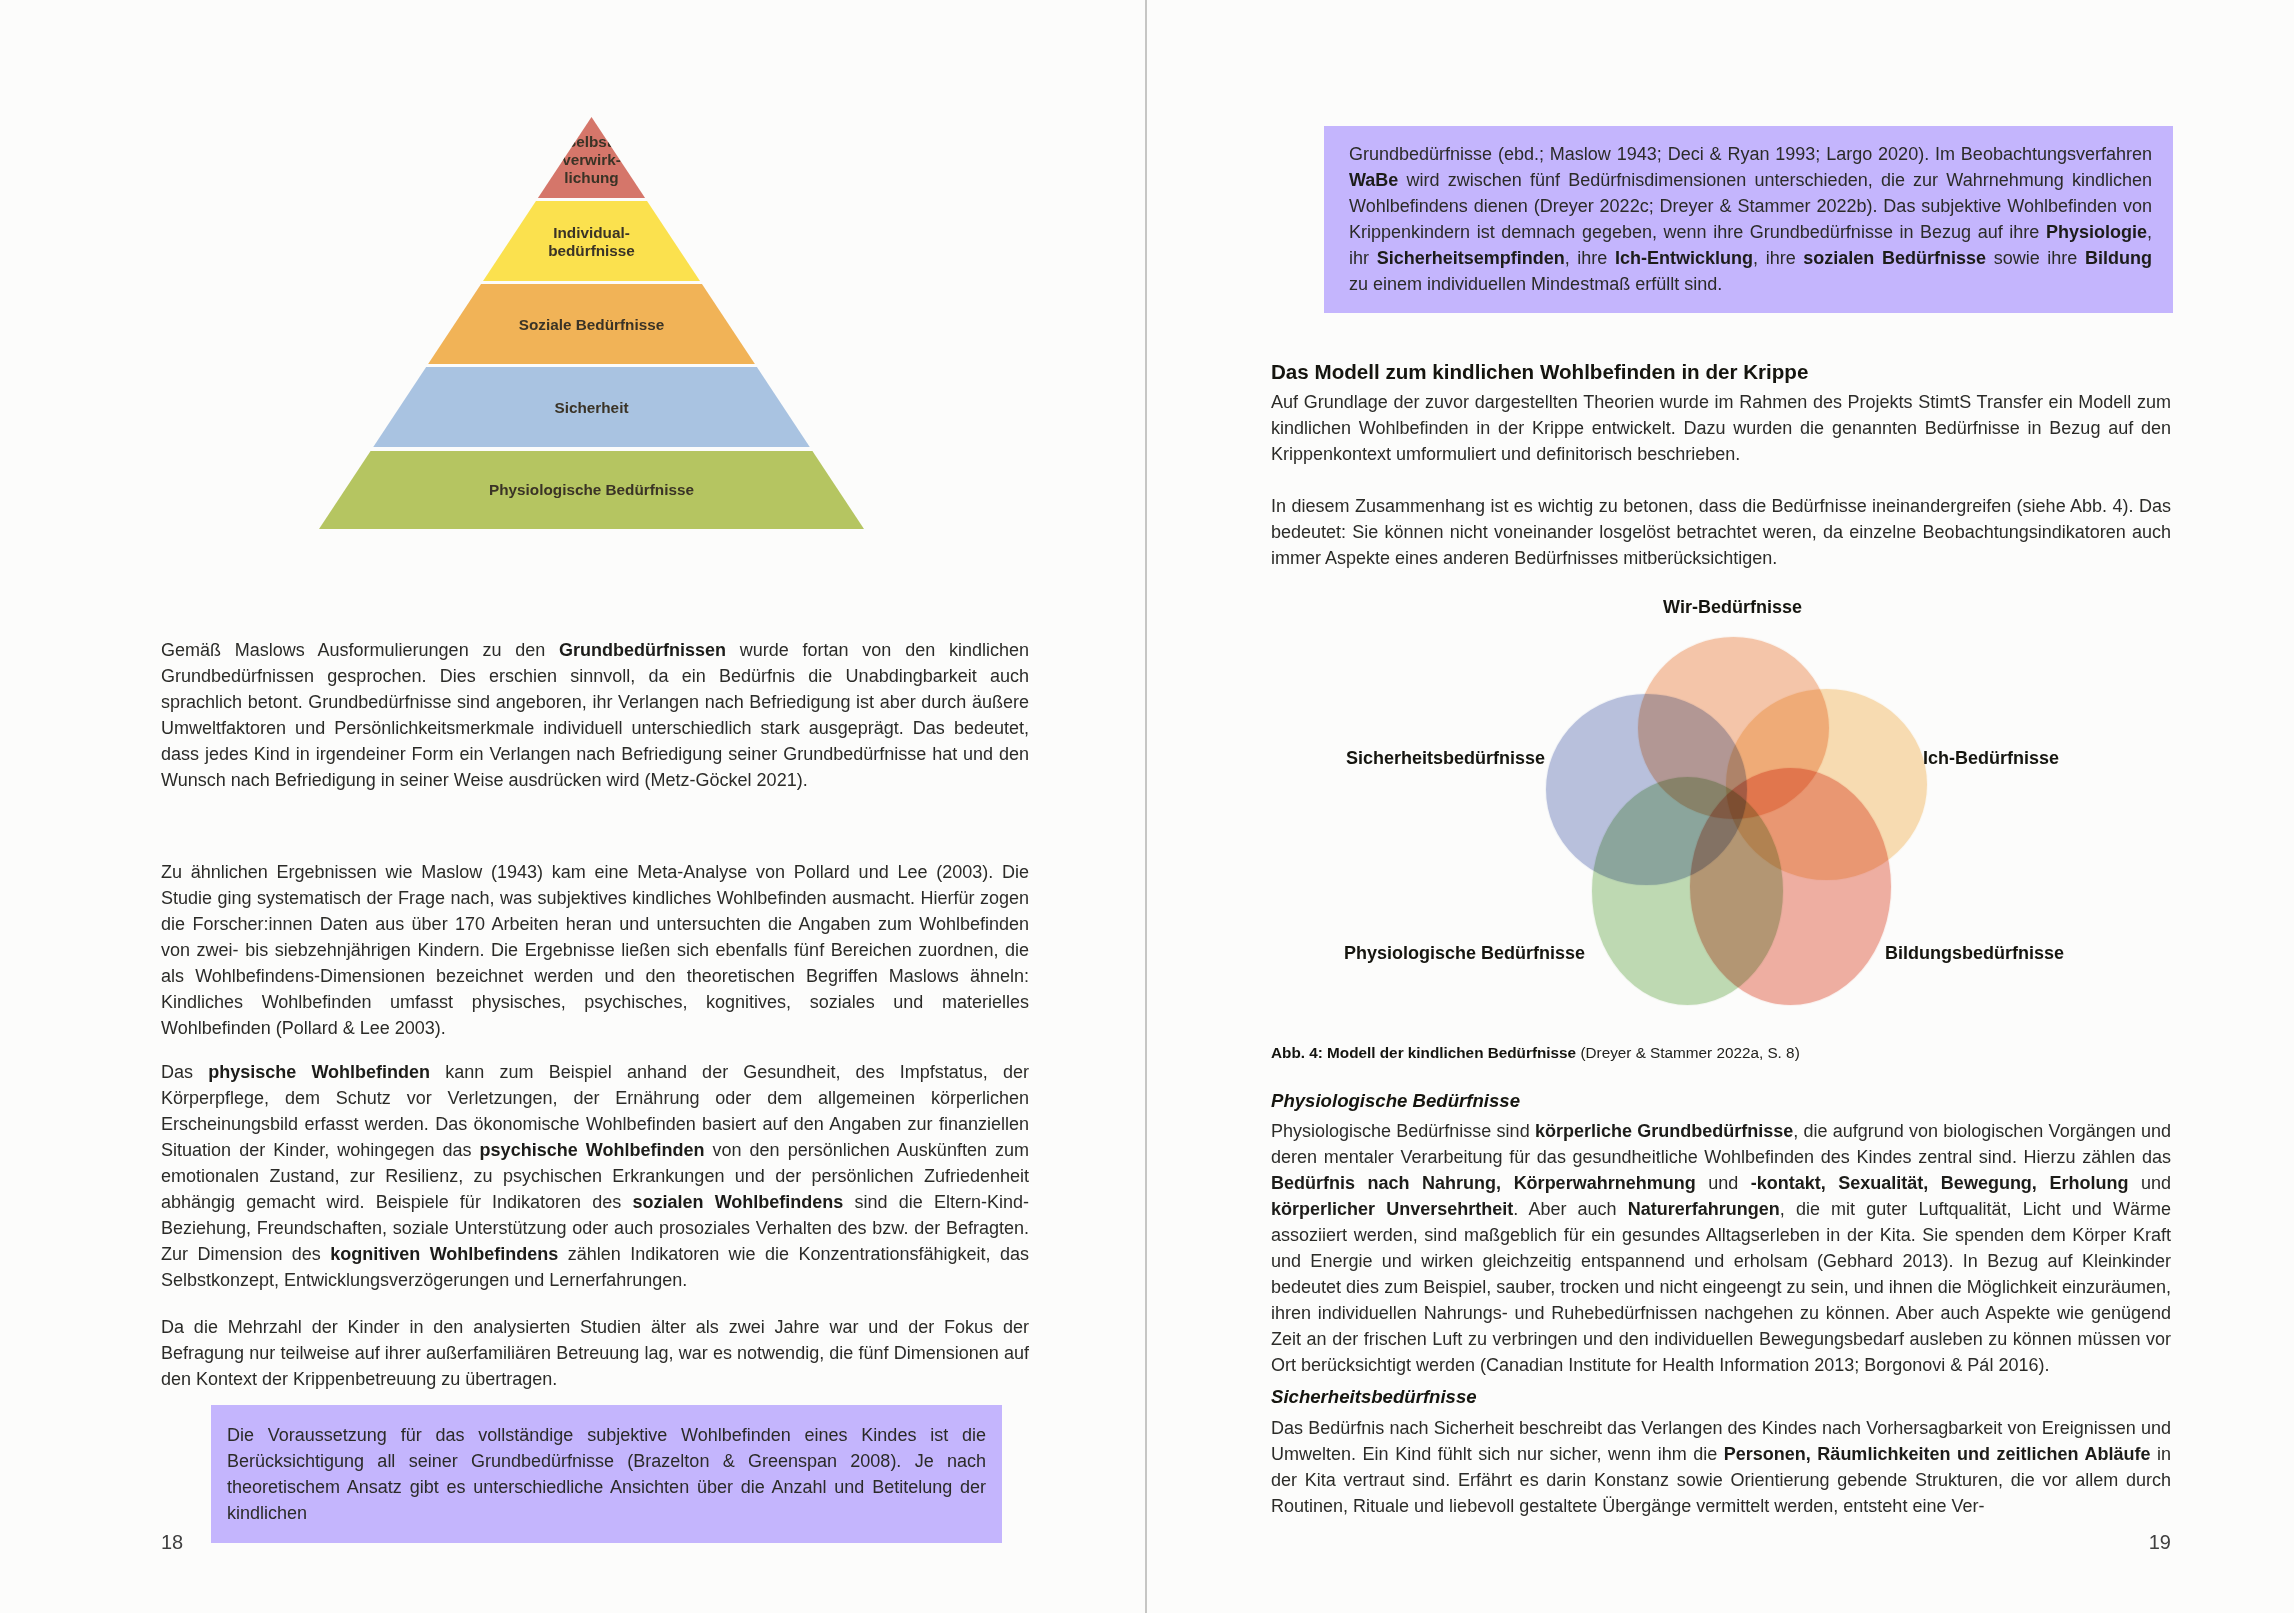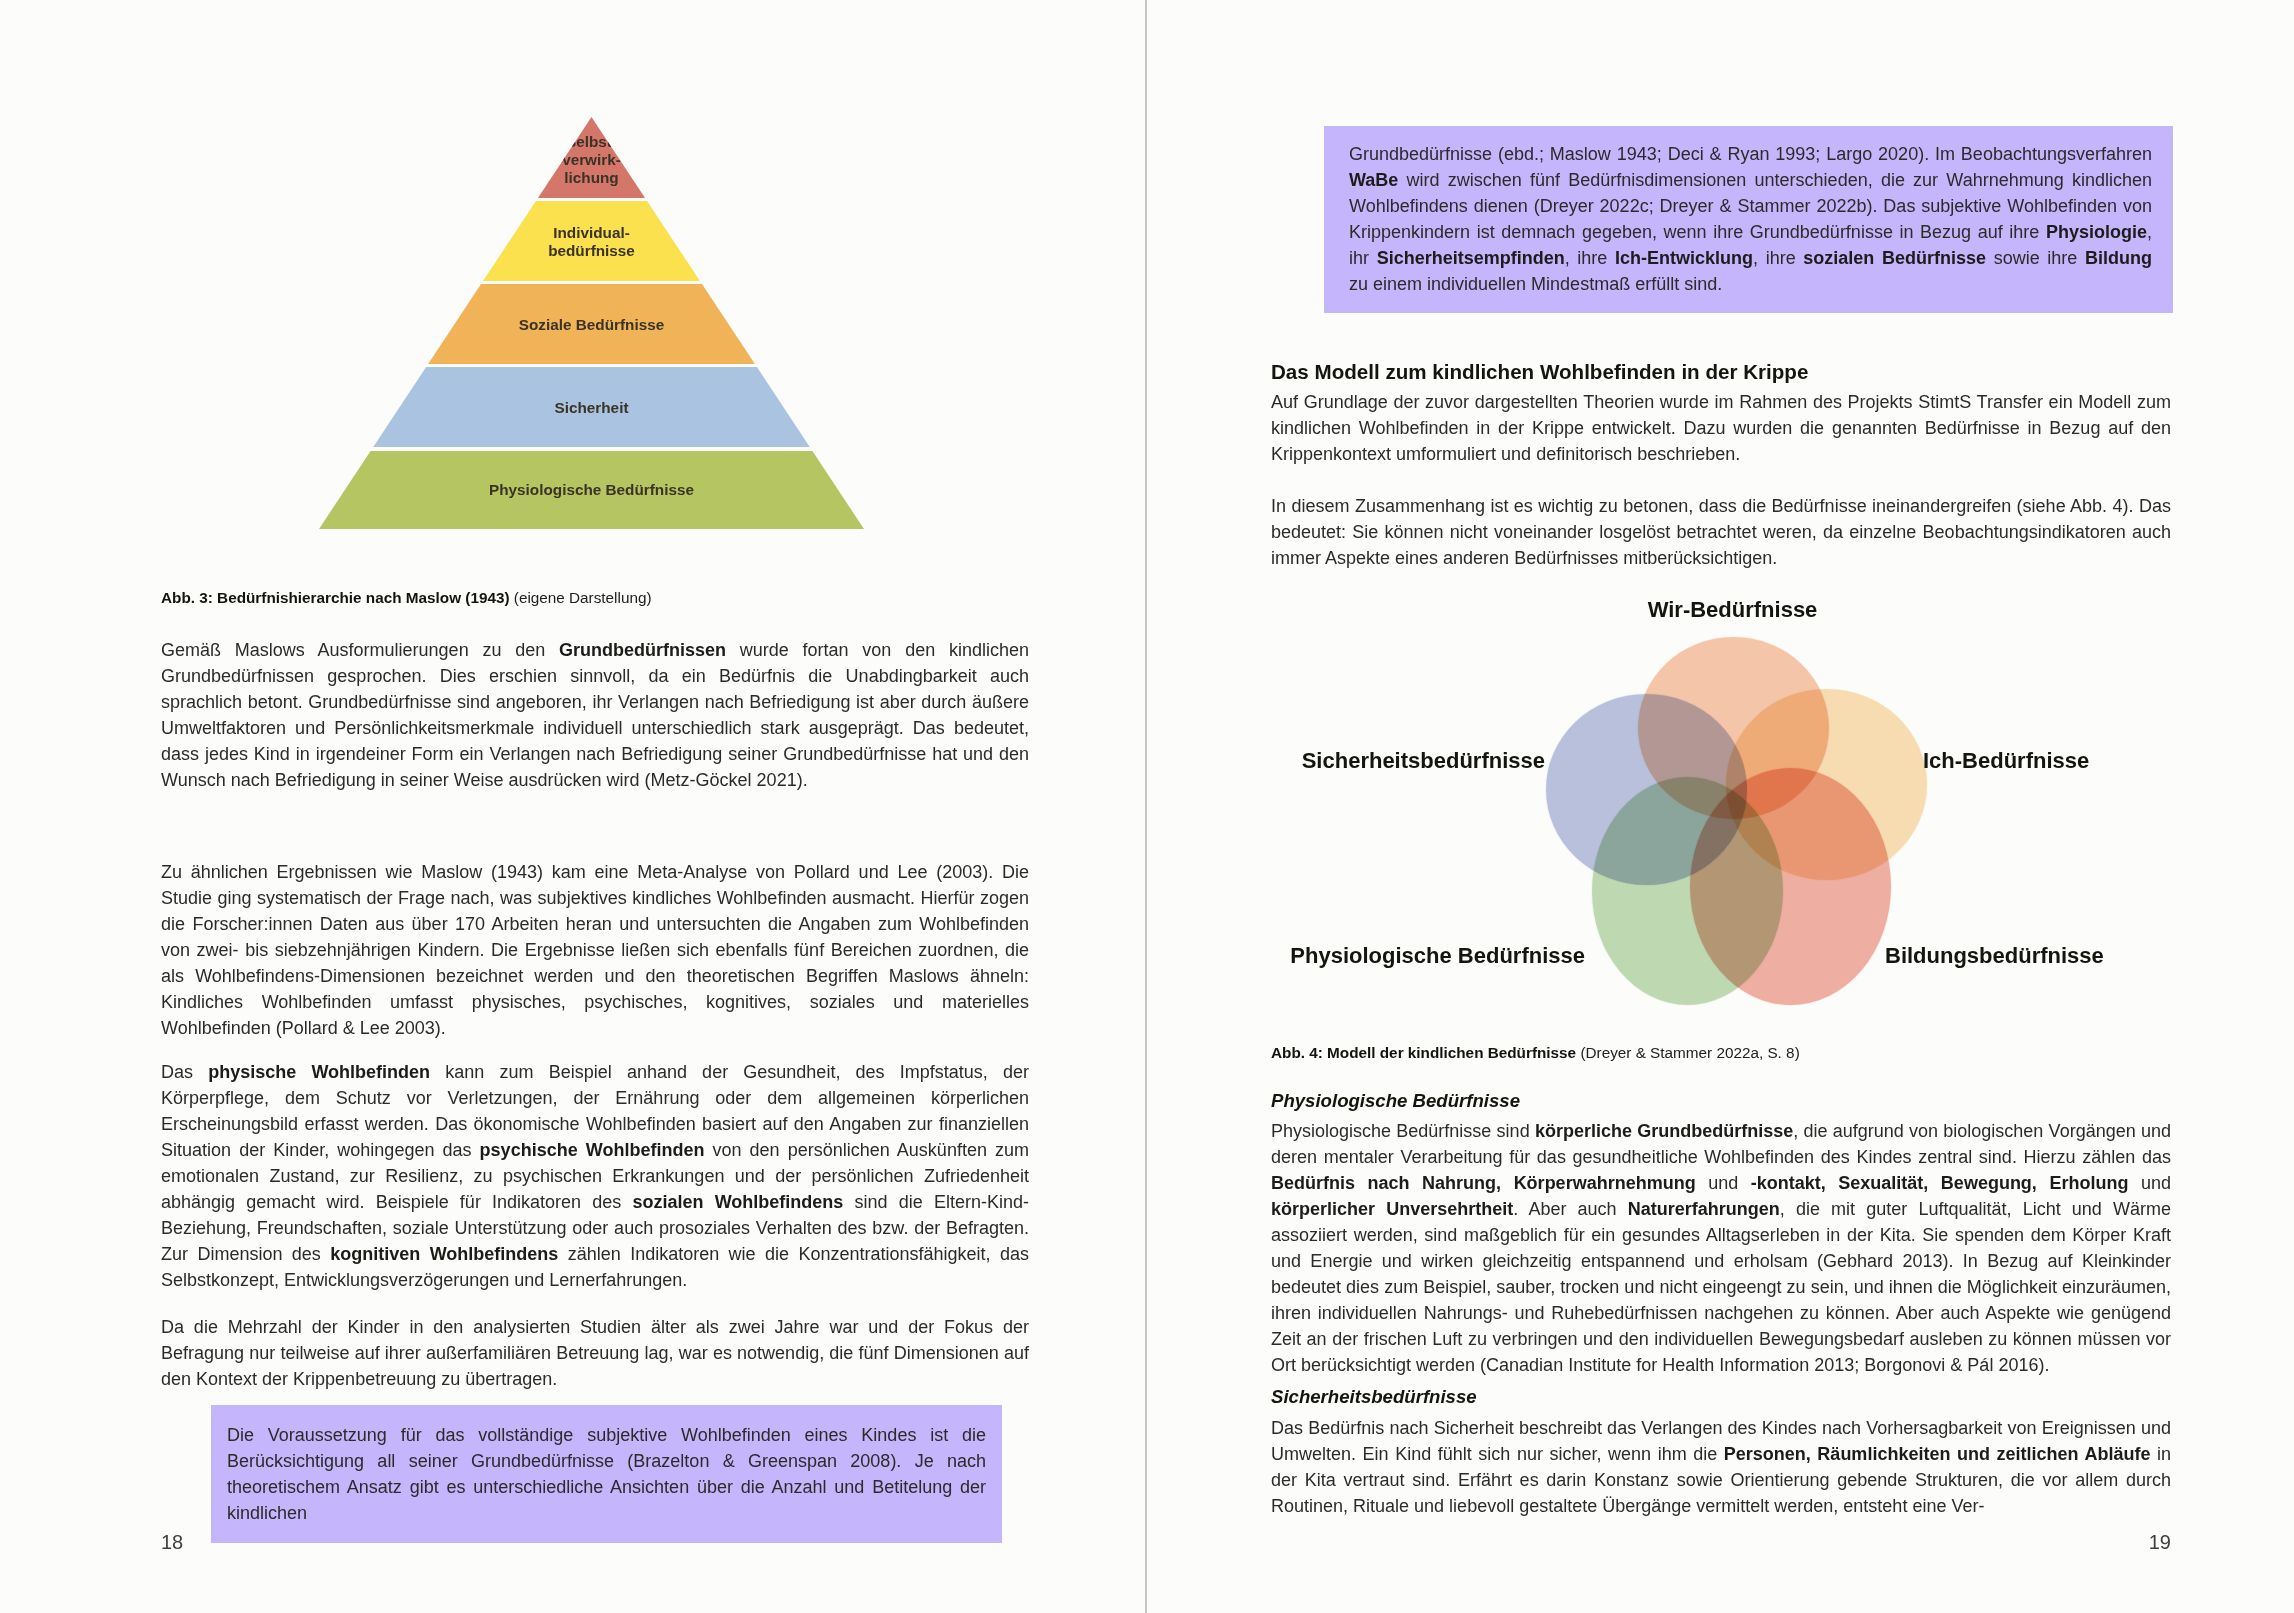--- a/index.html
+++ b/index.html
@@ -22,21 +22,21 @@
   .page-number{font-size:20px;color:#404040;}
   
   .pyramid{left:158px;top:117px;width:545px;height:412px;
     clip-path:polygon(50% 0,100% 100%,0 100%);}
   .pyr-band{position:absolute;left:0;width:100%;}
   .pyr-label{position:absolute;left:0;width:100%;text-align:center;
     font-size:15.3px;font-weight:600;color:#3a3326;line-height:18px;white-space:pre-line;}
   
   .venn-circle{position:absolute;border-radius:50%;mix-blend-mode:multiply;
     border:1.9px solid rgba(255,255,255,0.85);}
-  .venn-label{position:absolute;font-size:22px;font-weight:bold;color:#15150f;}
+  .venn-label{position:absolute;font-size:18px;font-weight:bold;color:#15150f;}
 </style>
 </head>
 <body>
 
 <div class="spread">
   <div class="page-divider"></div>
 
   <div class="page left">
 
     <div class="abs pyramid">
@@ -48,21 +48,20 @@
       <div class="pyr-label" style="top:16.3px">Selbst-
 verwirk-
 lichung</div>
       <div class="pyr-label" style="top:107px">Individual-
 bedürfnisse</div>
       <div class="pyr-label" style="top:199px">Soziale Bedürfnisse</div>
       <div class="pyr-label" style="top:282px">Sicherheit</div>
       <div class="pyr-label" style="top:364px">Physiologische Bedürfnisse</div>
     </div>
 
-    <div class="abs caption" style="left:0;top:589px;width:868px"><b>Abb. 3: Bedürfnishierarchie nach Maslow (1943)</b><span> (eigene Darstellung)</span></div>
 
     <div class="abs body-text" style="left:0;top:637px;width:868px"><span>Gemäß Maslows Ausformulierungen zu den </span><b>Grundbedürfnissen</b><span> wurde fortan von den kindlichen Grundbedürfnissen gesprochen. Dies erschien sinnvoll, da ein Bedürfnis die Unabdingbarkeit auch sprachlich betont. Grundbedürfnisse sind angeboren, ihr Verlangen nach Befriedigung ist aber durch äußere Umweltfaktoren und Persönlichkeitsmerkmale individuell unterschiedlich stark ausgeprägt. Das bedeutet, dass jedes Kind in irgendeiner Form ein Verlangen nach Befriedigung seiner Grundbedürfnisse hat und den Wunsch nach Befriedigung in seiner Weise ausdrücken wird (Metz-Göckel 2021).</span></div>
 
 
     <div class="abs body-text" style="left:0;top:859px;width:868px"><span>Zu ähnlichen Ergebnissen wie Maslow (1943) kam eine Meta-Analyse von Pollard und Lee (2003). Die Studie ging systematisch der Frage nach, was subjektives kindliches Wohlbefinden ausmacht. Hierfür zogen die Forscher:innen Daten aus über 170 Arbeiten heran und untersuchten die Angaben zum Wohlbefinden von zwei- bis siebzehnjährigen Kindern. Die Ergebnisse ließen sich ebenfalls fünf Bereichen zuordnen, die als Wohlbefindens-Dimensionen bezeichnet werden und den theoretischen Begriffen Maslows ähneln: Kindliches Wohlbefinden umfasst physisches, psychisches, kognitives, soziales und materielles Wohlbefinden (Pollard &amp; Lee 2003).</span></div>
 
     <div class="abs body-text" style="left:0;top:1059px;width:868px"><span>Das </span><b>physische Wohlbefinden</b><span> kann zum Beispiel anhand der Gesundheit, des Impfstatus, der Körperpflege, dem Schutz vor Verletzungen, der Ernährung oder dem allgemeinen körperlichen Erscheinungsbild erfasst werden. Das ökonomische Wohlbefinden basiert auf den Angaben zur finanziellen Situation der Kinder, wohingegen das </span><b>psychische Wohlbefinden</b><span> von den persönlichen Auskünften zum emotionalen Zustand, zur Resilienz, zu psychischen Erkrankungen und der persönlichen Zufriedenheit abhängig gemacht wird. Beispiele für Indikatoren des </span><b>sozialen Wohlbefindens</b><span> sind die Eltern-Kind-Beziehung, Freundschaften, soziale Unterstützung oder auch prosoziales Verhalten des bzw. der Befragten. Zur Dimension des </span><b>kognitiven Wohlbefindens</b><span> zählen Indikatoren wie die Konzentrationsfähigkeit, das Selbstkonzept, Entwicklungsverzögerungen und Lernerfahrungen.</span></div>
 
     <div class="abs body-text" style="left:0;top:1314px;width:868px"><span>Da die Mehrzahl der Kinder in den analysierten Studien älter als zwei Jahre war und der Fokus der Befragung nur teilweise auf ihrer außerfamiliären Betreuung lag, war es notwendig, die fünf Dimensionen auf den Kontext der Krippenbetreuung zu übertragen.</span></div>
 

